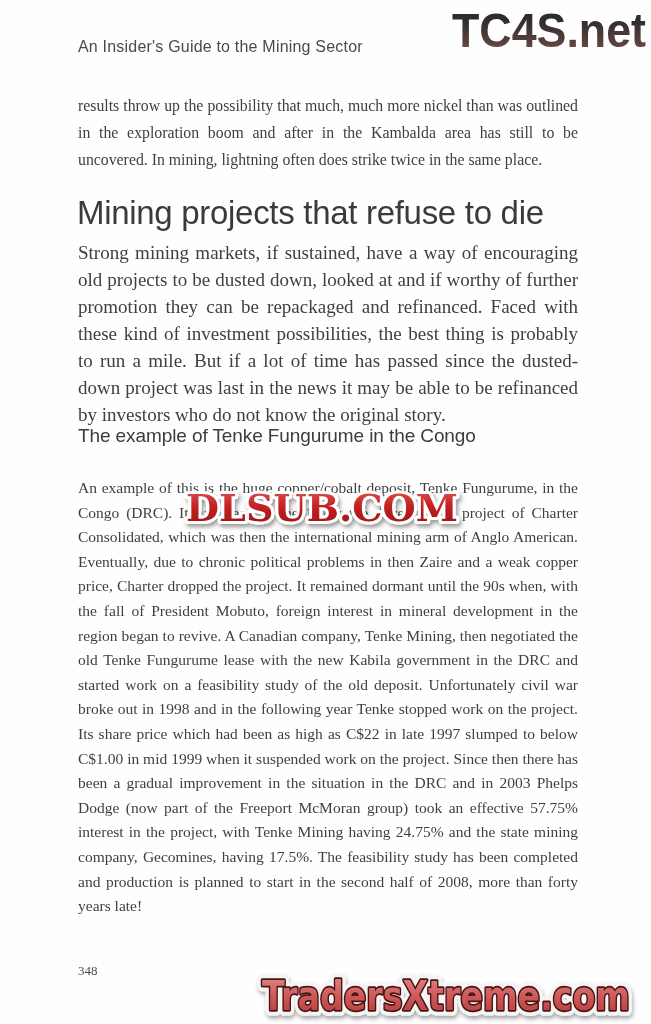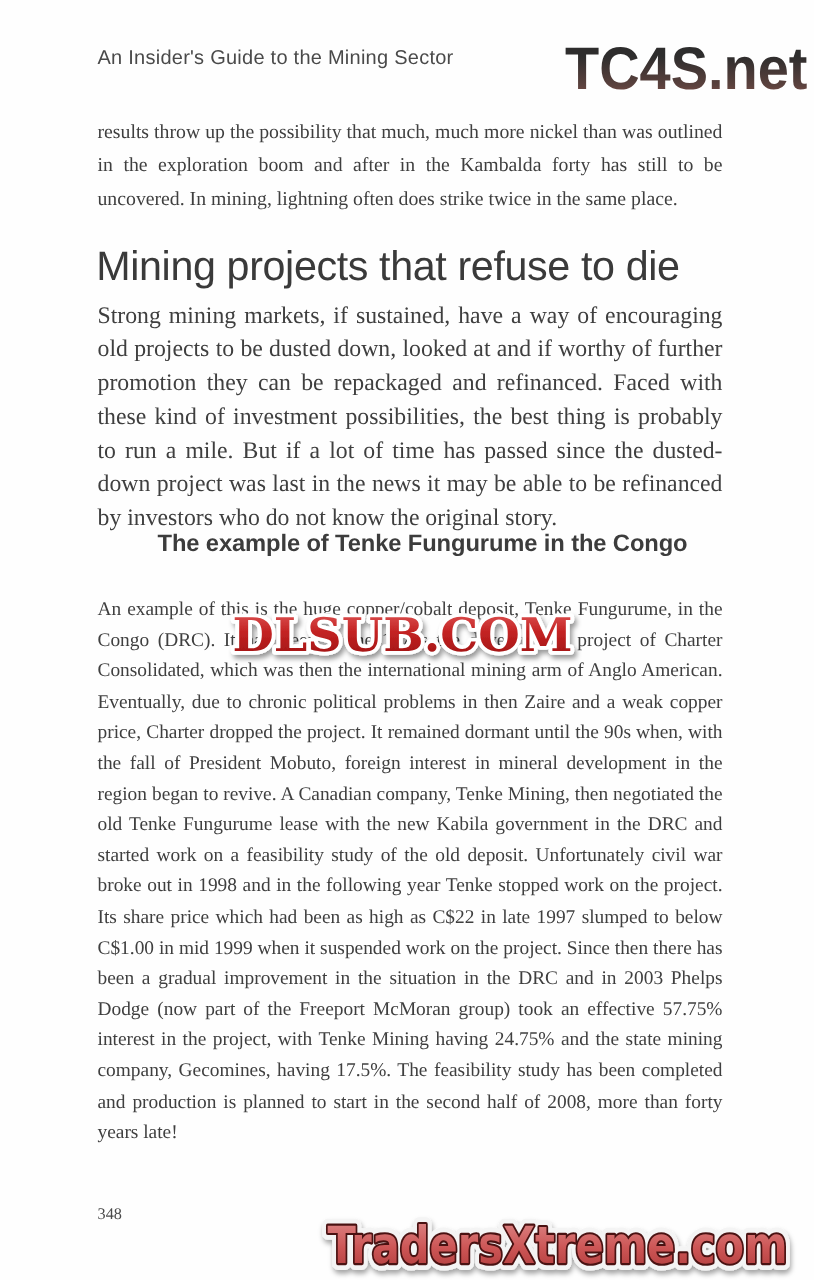--- a/index.html
+++ b/index.html
@@ -48,44 +48,42 @@
     font-weight: 400;
     font-size: 33px;
     letter-spacing: -0.3px;
     color: #3a3a3a;
   }
   .h2-heading {
     position: absolute;
     left: 78px;
     top: 425px;
     font-family: "Liberation Sans", sans-serif;
-    font-weight: 700;
+    font-weight: 400;
     font-size: 19px;
     letter-spacing: -0.1px;
     color: #3c3c3c;
-    margin-left: 48px;
   }
 
   
   .page-number {
     position: absolute;
     left: 78px;
     top: 963px;
     font-size: 13px;
     color: #4a4a4a;
   }
 
   
   .tc4s-logo {
     position: absolute;
     top: 2px;
     right: 2px;
     width: 200px;
     height: 52px;
-    margin-top: 24px;
   }
   .dlsub-watermark {
     position: absolute;
     left: 182px;
     top: 481px;
     width: 284px;
     height: 56px;
   }
   .tradersxtreme-logo {
     position: absolute;
@@ -109,21 +107,21 @@
           <stop offset="0.75" stop-color="#5c423e"></stop>
           <stop offset="1" stop-color="#96544b"></stop>
         </linearGradient>
       </defs>
       <text x="100" y="45" text-anchor="middle" font-family="'Liberation Sans', sans-serif" font-weight="bold" font-size="48" fill="url(#tc4sGrad)" textLength="194" lengthAdjust="spacingAndGlyphs">TC4S.net</text>
     </svg>
   </div>
 
   <div class="running-header">An Insider's Guide to the Mining Sector</div>
 
-  <div class="body-par par-intro">results throw up the possibility that much, much more nickel than was outlined in the exploration boom and after in the Kambalda forty has still to be uncovered. In mining, lightning often does strike twice in the same place.</div>
+  <div class="body-par par-intro">results throw up the possibility that much, much more nickel than was outlined in the exploration boom and after in the Kambalda area has still to be uncovered. In mining, lightning often does strike twice in the same place.</div>
 
   <div class="h1-heading">Mining projects that refuse to die</div>
 
   <div class="body-par par-section">Strong mining markets, if sustained, have a way of encouraging old projects to be dusted down, looked at and if worthy of further promotion they can be repackaged and refinanced. Faced with these kind of investment possibilities, the best thing is probably to run a mile. But if a lot of time has passed since the dusted-down project was last in the news it may be able to be refinanced by investors who do not know the original story.</div>
 
   <div class="h2-heading">The example of Tenke Fungurume in the Congo</div>
 
   <div class="body-par par-example">An example of this is the huge copper/cobalt deposit, Tenke Fungurume, in the Congo (DRC). It had been in the 1970s the development project of Charter Consolidated, which was then the international mining arm of Anglo American. Eventually, due to chronic political problems in then Zaire and a weak copper price, Charter dropped the project. It remained dormant until the 90s when, with the fall of President Mobuto, foreign interest in mineral development in the region began to revive. A Canadian company, Tenke Mining, then negotiated the old Tenke Fungurume lease with the new Kabila government in the DRC and started work on a feasibility study of the old deposit. Unfortunately civil war broke out in 1998 and in the following year Tenke stopped work on the project. Its share price which had been as high as C$22 in late 1997 slumped to below C$1.00 in mid 1999 when it suspended work on the project. Since then there has been a gradual improvement in the situation in the DRC and in 2003 Phelps Dodge (now part of the Freeport McMoran group) took an effective 57.75% interest in the project, with Tenke Mining having 24.75% and the state mining company, Gecomines, having 17.5%. The feasibility study has been completed and production is planned to start in the second half of 2008, more than forty years late!</div>
 
   <div class="dlsub-watermark">

